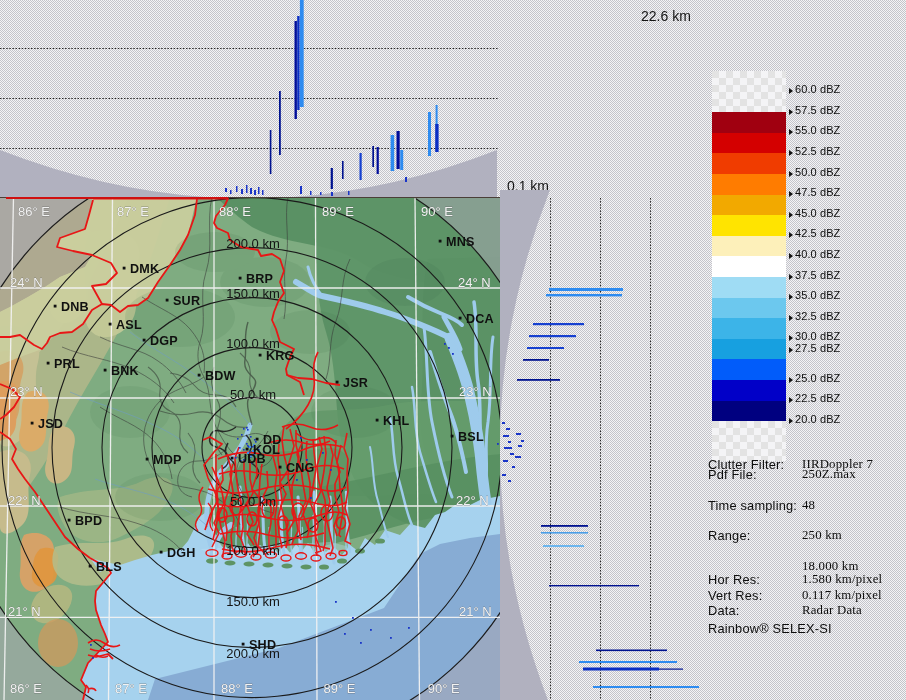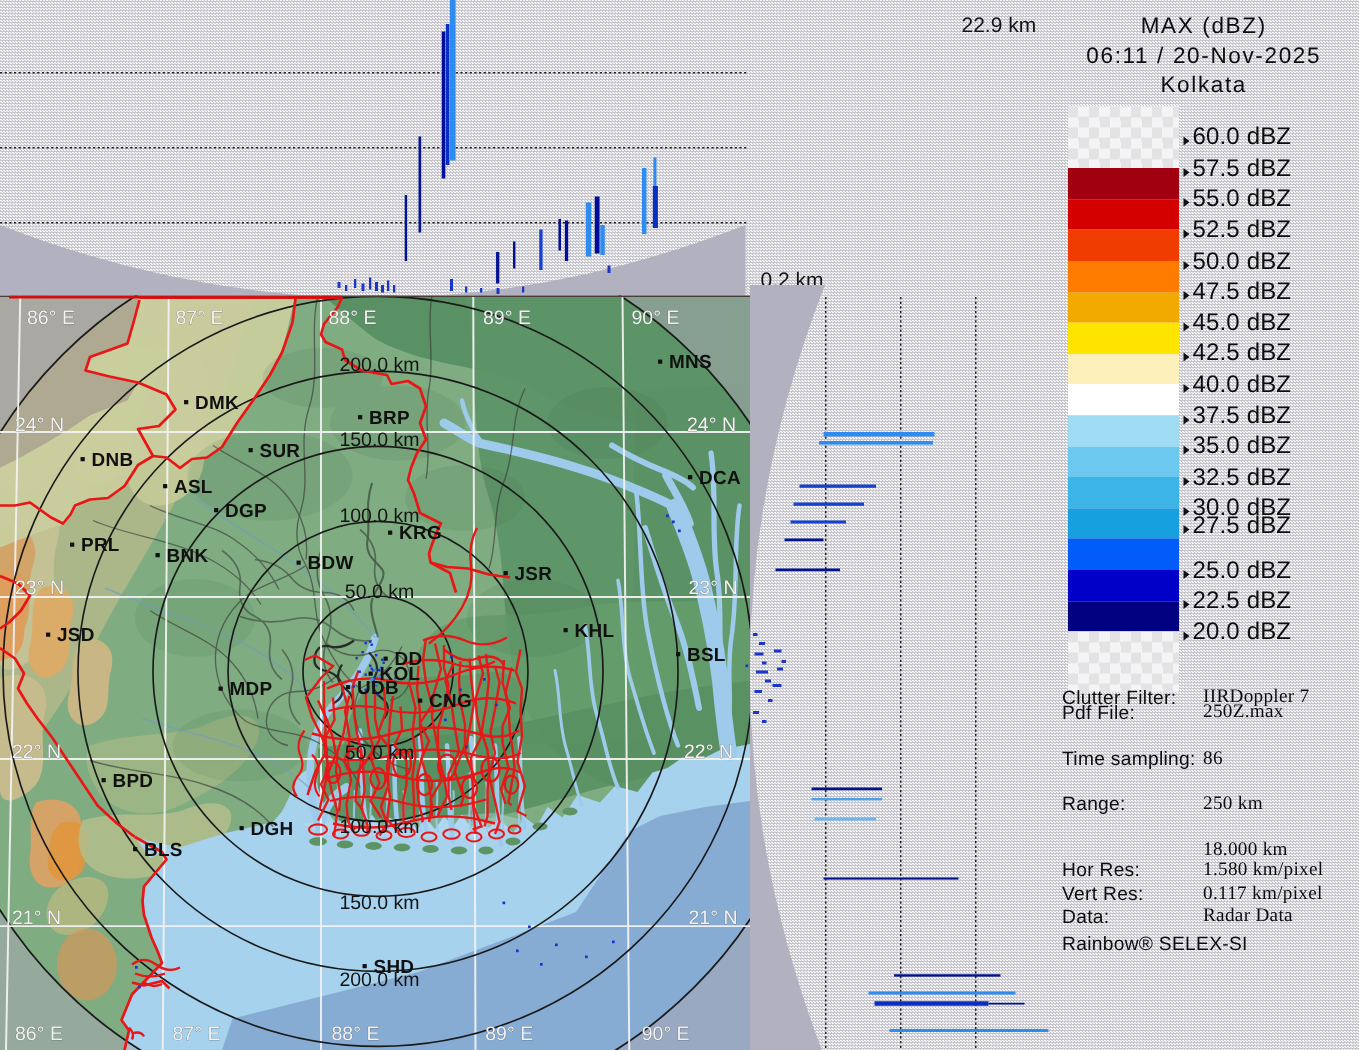--- a/index.html
+++ b/index.html
@@ -5,21 +5,21 @@
 html,body{margin:0;padding:0;}
 #app{position:relative;width:906px;height:700px;overflow:hidden;
   font-family:"Liberation Sans",sans-serif;color:#111;
   background-color:#c4c4ca;
   background-image:repeating-conic-gradient(#f4f4f6 0% 25%, rgba(255,255,255,0) 0% 50%);
   background-size:2px 2px;}
 .abs{position:absolute;}
 .lbl{position:absolute;font-size:14px;color:#141414;white-space:nowrap;}
 #legendtitle{position:absolute;left:699px;top:8.3px;width:207px;text-align:center;
   font-size:15px;line-height:19.4px;letter-spacing:1.1px;color:#0d0d0d;}
-.cblabel{position:absolute;left:789px;height:14px;font-size:16px;letter-spacing:.1px;color:#0d0d0d;white-space:nowrap;}
+.cblabel{position:absolute;left:789px;height:14px;font-size:11px;letter-spacing:.1px;color:#0d0d0d;white-space:nowrap;}
 .tri{display:inline-block;width:0;height:0;border-left:4.5px solid #111;border-top:3.2px solid transparent;border-bottom:3.2px solid transparent;margin-right:2px;position:relative;top:1px;}
 .inforow{position:absolute;left:708px;width:198px;font-size:12.8px;letter-spacing:.2px;color:#0d0d0d;white-space:nowrap;}
 .inforow b{position:absolute;left:94px;font-weight:normal;font-family:Liberation Serif, serif;}
 #colorbar{position:absolute;left:712px;top:71px;width:74px;}
 #colorbar div{width:74px;height:20.6px;}
 .chk{background-color:#ffffff;background-image:repeating-conic-gradient(#f4f4f6 0% 25%, #e3e3e3 0% 50%);background-size:14px 14px;}
 </style>
 </head>
 <body>
 <div id="app">
@@ -60,22 +60,22 @@
         <rect x="258" y="187" width="1.5" height="7"></rect>
     <rect x="262" y="190" width="1.5" height="5"></rect>
         <rect x="300" y="186" width="2" height="8"></rect>
     <rect x="310" y="191" width="1.5" height="4"></rect>
         <rect x="320" y="192" width="1.5" height="3"></rect>
     <rect x="331" y="192" width="2" height="4"></rect>
         <rect x="348" y="191" width="1.5" height="4"></rect>
     <rect x="405" y="177" width="2" height="5"></rect>
   </g>
 </svg>
-<div class="lbl" style="left:641px;top:7.5px;">22.9 km</div>
-<div class="lbl" style="left:507px;top:178.3px;">0.2 km</div>
+<div class="lbl" style="left:641px;top:7.5px;">22.6 km</div>
+<div class="lbl" style="left:507px;top:178.3px;">0.1 km</div>
 
 <svg class="abs" style="left:500px;top:190px" width="206" height="510" viewBox="0 0 206 510">
   <line x1="50.5" y1="8" x2="50.5" y2="510" stroke="#222" stroke-width="1" stroke-dasharray="1.5,1.6"></line>
   <line x1="100.5" y1="8" x2="100.5" y2="510" stroke="#222" stroke-width="1" stroke-dasharray="1.5,1.6"></line>
   <line x1="150.5" y1="8" x2="150.5" y2="510" stroke="#222" stroke-width="1" stroke-dasharray="1.5,1.6"></line>
   <path d="M49.9,0 Q-49,255 47.9,510 L0,510 L0,0 Z" fill="#b1b1bf"></path>
   <g>
     <rect x="49" y="98" width="74" height="3" fill="#2e8bf0"></rect>
     <rect x="46" y="104" width="76" height="2.4" fill="#2e8bf0"></rect>
     <rect x="33" y="133" width="51" height="2.2" fill="#1640d0"></rect>
@@ -474,21 +474,20 @@
         <text x="75" y="327.5">BPD</text>
         <rect x="159.7" y="353.7" width="2.8" height="2.8"></rect>
         <text x="167" y="359.5">DGH</text>
         <rect x="88.7" y="367.7" width="2.8" height="2.8"></rect>
         <text x="96" y="373.5">BLS</text>
         <rect x="241.7" y="445.7" width="2.8" height="2.8"></rect>
         <text x="249" y="451.5">SHD</text>
       </g>
 </svg>
 
-<div id="legendtitle">MAX (dBZ)<br>06:11 / 20-Nov-2025<br>Kolkata</div>
 <div id="colorbar">
   <div class="chk" style="height:41.2px"></div>
   <div style="background:#a00010"></div>
   <div style="background:#d40000"></div>
   <div style="background:#f03c00"></div>
   <div style="background:#ff7c00"></div>
   <div style="background:#f2a900"></div>
   <div style="background:#ffe400"></div>
   <div style="background:#fdf0ba"></div>
   <div style="background:#ffffff"></div>
@@ -513,21 +512,21 @@
 <div class="cblabel" style="top:268.6px"><span class="tri"></span>37.5 dBZ</div>
 <div class="cblabel" style="top:289.2px"><span class="tri"></span>35.0 dBZ</div>
 <div class="cblabel" style="top:309.8px"><span class="tri"></span>32.5 dBZ</div>
 <div class="cblabel" style="top:330.4px"><span class="tri"></span>30.0 dBZ</div>
 <div class="cblabel" style="top:342px"><span class="tri"></span>27.5 dBZ</div>
 <div class="cblabel" style="top:371.6px"><span class="tri"></span>25.0 dBZ</div>
 <div class="cblabel" style="top:392.2px"><span class="tri"></span>22.5 dBZ</div>
 <div class="cblabel" style="top:412.8px"><span class="tri"></span>20.0 dBZ</div>
 <div class="inforow" style="top:467.3px">Pdf File:<b>250Z.max</b></div>
 <div class="inforow" style="top:457px">Clutter Filter:<b>IIRDoppler 7</b></div>
-<div class="inforow" style="top:497.8px">Time sampling:<b>86</b></div>
+<div class="inforow" style="top:497.8px">Time sampling:<b>48</b></div>
 <div class="inforow" style="top:528.3px">Range:<b>250 km</b></div>
 <div class="inforow" style="top:558.8px">
       <b>18.000 km</b>
     </div>
 <div class="inforow" style="top:572.3px">Hor Res:<b>1.580 km/pixel</b></div>
 <div class="inforow" style="top:587.6px">Vert Res:<b>0.117 km/pixel</b></div>
 <div class="inforow" style="top:621.1px">Rainbow® SELEX-SI</div>
 <div class="inforow" style="top:602.8px">Data:<b>Radar Data</b></div>
 </div>
 

